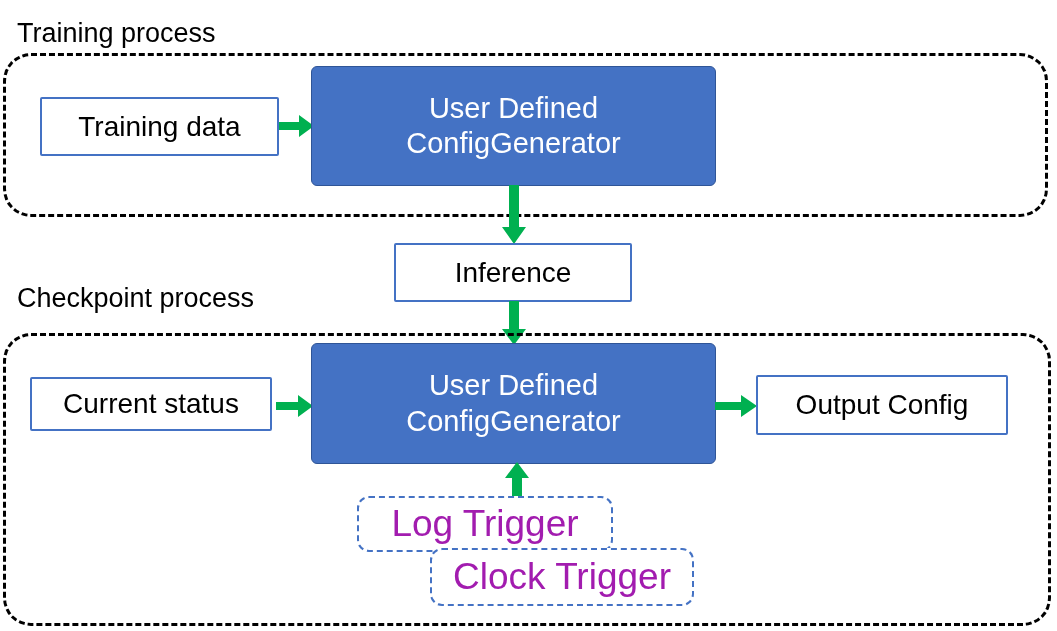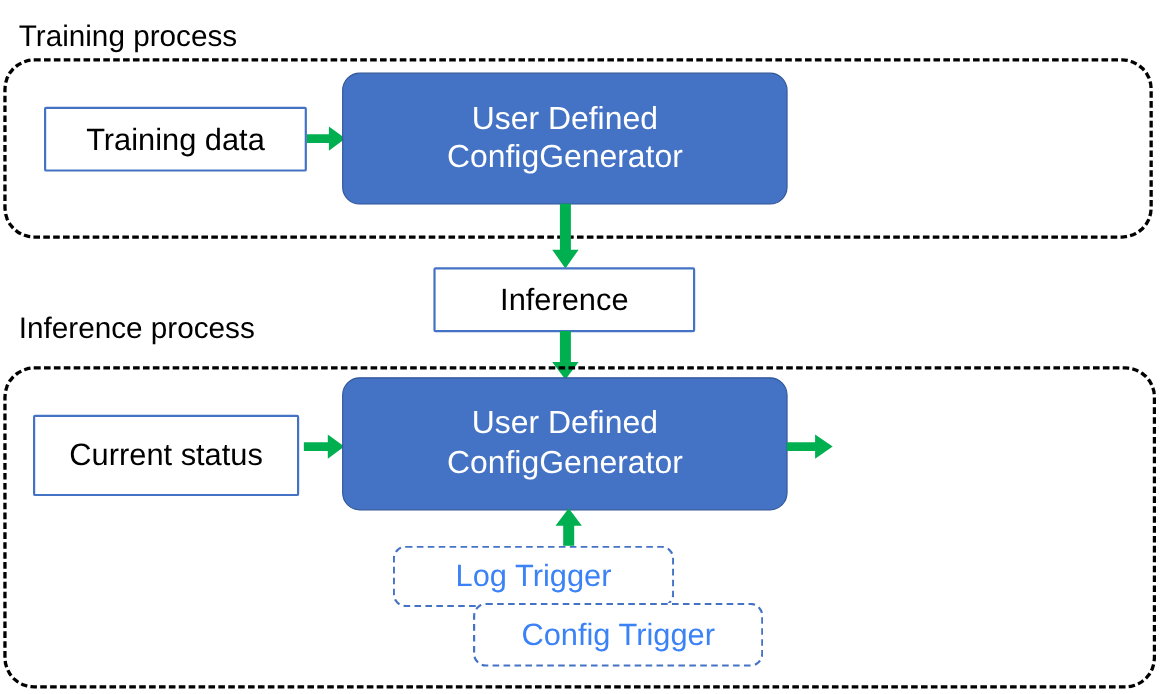--- a/index.html
+++ b/index.html
@@ -44,31 +44,31 @@
   .node-plain {
     background: #ffffff;
     border: 2px solid #4472C4;
     border-radius: 2px;
     color: #000000;
     font-size: 28px;
   }
   .node-primary {
     background: #4472C4;
     border: 1px solid #2F5597;
-    border-radius: 16px;
+    border-radius: 6px;
     color: #ffffff;
     font-size: 29px;
     line-height: 1.22;
   }
   .node-trigger {
     background: #ffffff;
     border: 2px dashed #4472C4;
     border-radius: 12px;
-    color: #3b82f6;
-    font-size: 28px;
+    color: #a21caf;
+    font-size: 37px;
   }
   .arrow {
     position: absolute;
   }
   .arrow svg { display: block; }
 </style>
 </head>
 <body>
 
 <div id="canvas">
@@ -103,25 +103,25 @@
   <div class="node node-plain" style="left:394px; top:243px; width:238px; height:59px;">
     <span>Inference</span>
   </div>
 
   <div class="arrow" style="left:500px; top:301px;">
     <svg width="28" height="45" viewBox="0 0 28 45">
       <path d="M9 0 L19 0 L19 28 L26 28 L14 44 L2 28 L9 28 Z" fill="#00B050"></path>
     </svg>
   </div>
 
-  <div class="group-label" style="left:17px; top:285px;">Inference process</div>
+  <div class="group-label" style="left:17px; top:285px;">Checkpoint process</div>
 
   <div class="dashed-container" style="left:3px; top:333px; width:1048px; height:293px;"></div>
 
-  <div class="node node-plain" style="left:30px; top:377px; width:242px; height:74px;">
+  <div class="node node-plain" style="left:30px; top:377px; width:242px; height:54px;">
     <span>Current status</span>
   </div>
 
   <div class="arrow" style="left:276px; top:392px;">
     <svg width="38" height="28" viewBox="0 0 38 28">
       <path d="M0 10 L22 10 L22 3 L37 14 L22 25 L22 18 L0 18 Z" fill="#00B050"></path>
     </svg>
   </div>
 
   <div class="node node-primary" style="left:311px; top:343px; width:405px; height:121px;">
@@ -130,28 +130,31 @@
       <span>ConfigGenerator</span>
     </span>
   </div>
 
   <div class="arrow" style="left:715px; top:392px;">
     <svg width="43" height="28" viewBox="0 0 43 28">
       <path d="M0 10 L26 10 L26 3 L42 14 L26 25 L26 18 L0 18 Z" fill="#00B050"></path>
     </svg>
   </div>
 
+  <div class="node node-plain" style="left:756px; top:375px; width:252px; height:60px;">
+    <span>Output Config</span>
+  </div>
 
   <div class="arrow" style="left:503px; top:462px;">
     <svg width="28" height="40" viewBox="0 0 28 40">
       <path d="M14 0 L26 16 L19 16 L19 39 L9 39 L9 16 L2 16 Z" fill="#00B050"></path>
     </svg>
   </div>
 
   <div class="node node-trigger" style="left:357px; top:496px; width:256px; height:56px; z-index:1;">
     <span>Log Trigger</span>
   </div>
 
   <div class="node node-trigger" style="left:430px; top:548px; width:264px; height:58px; z-index:2;">
-    <span>Config Trigger</span>
+    <span>Clock Trigger</span>
   </div>
 
 </div>
 
 </body></html>

